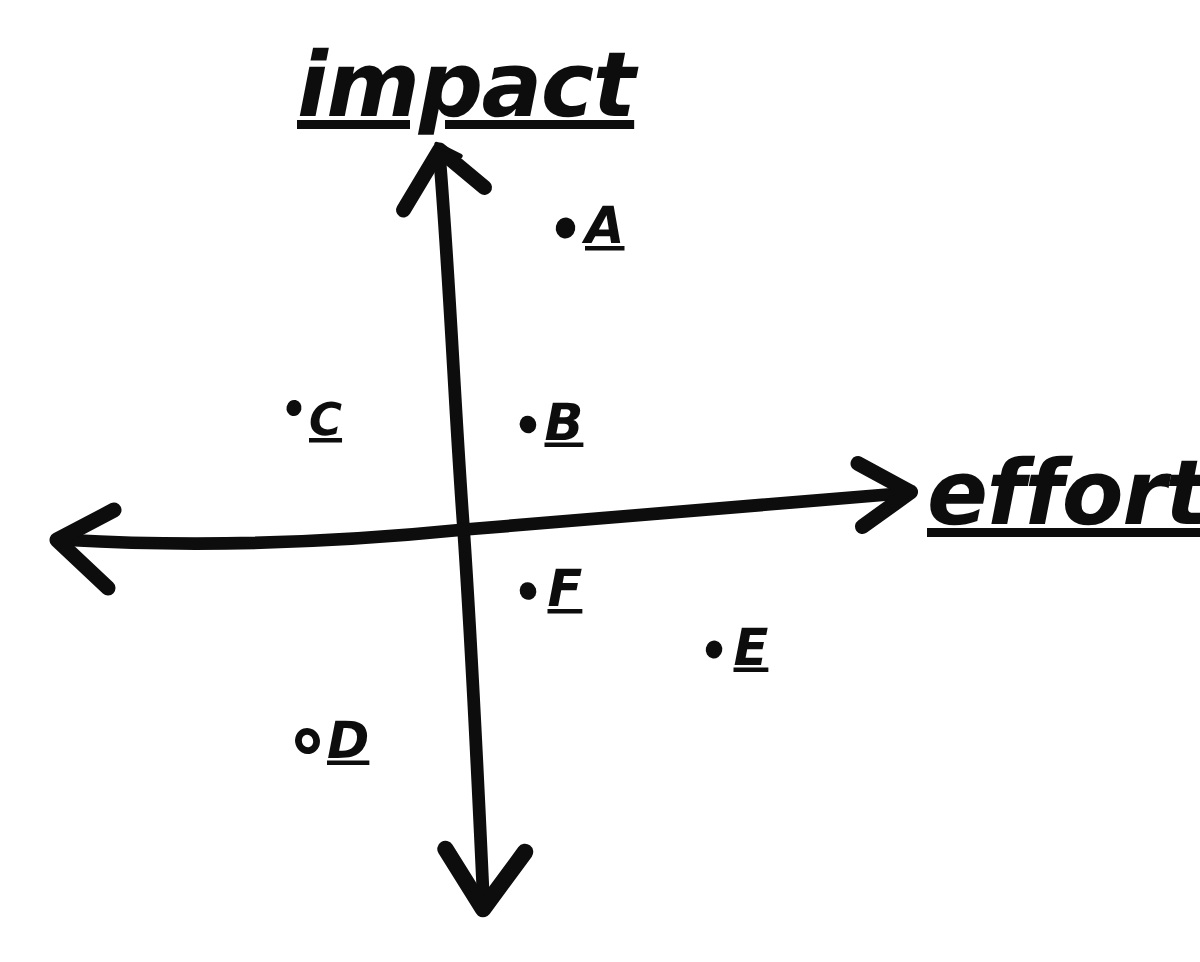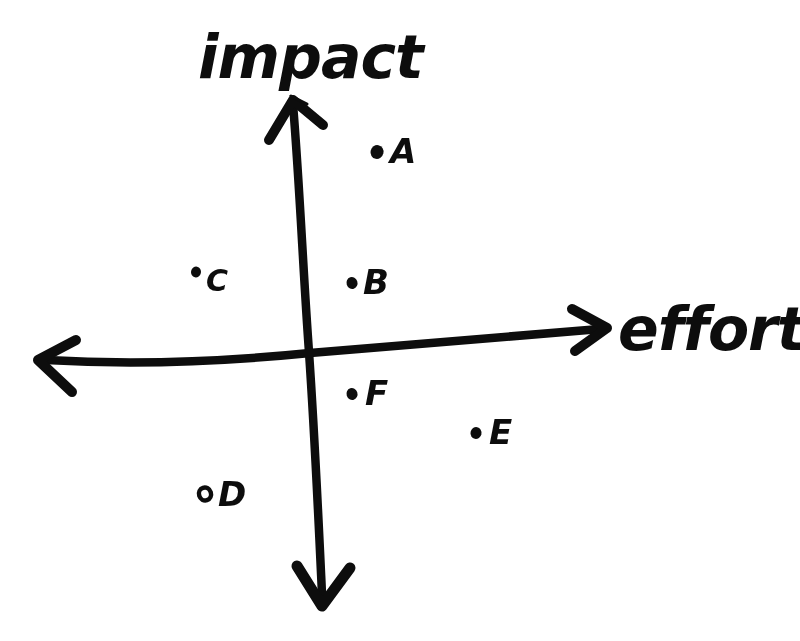--- a/index.html
+++ b/index.html
@@ -24,20 +24,21 @@
     width: 800px;
     height: 641px;
   }
   .hand-label {
     position: absolute;
     color: #0d0d0d;
     font-family: "DejaVu Sans", sans-serif;
     font-weight: 700;
     white-space: nowrap;
     user-select: none;
+    text-decoration: underline;
   }
   .axis-word {
     font-size: 60px;
     font-style: italic;
     letter-spacing: -1px;
   }
   .point-letter {
     font-size: 34px;
     font-style: italic;
     font-weight: 700;

